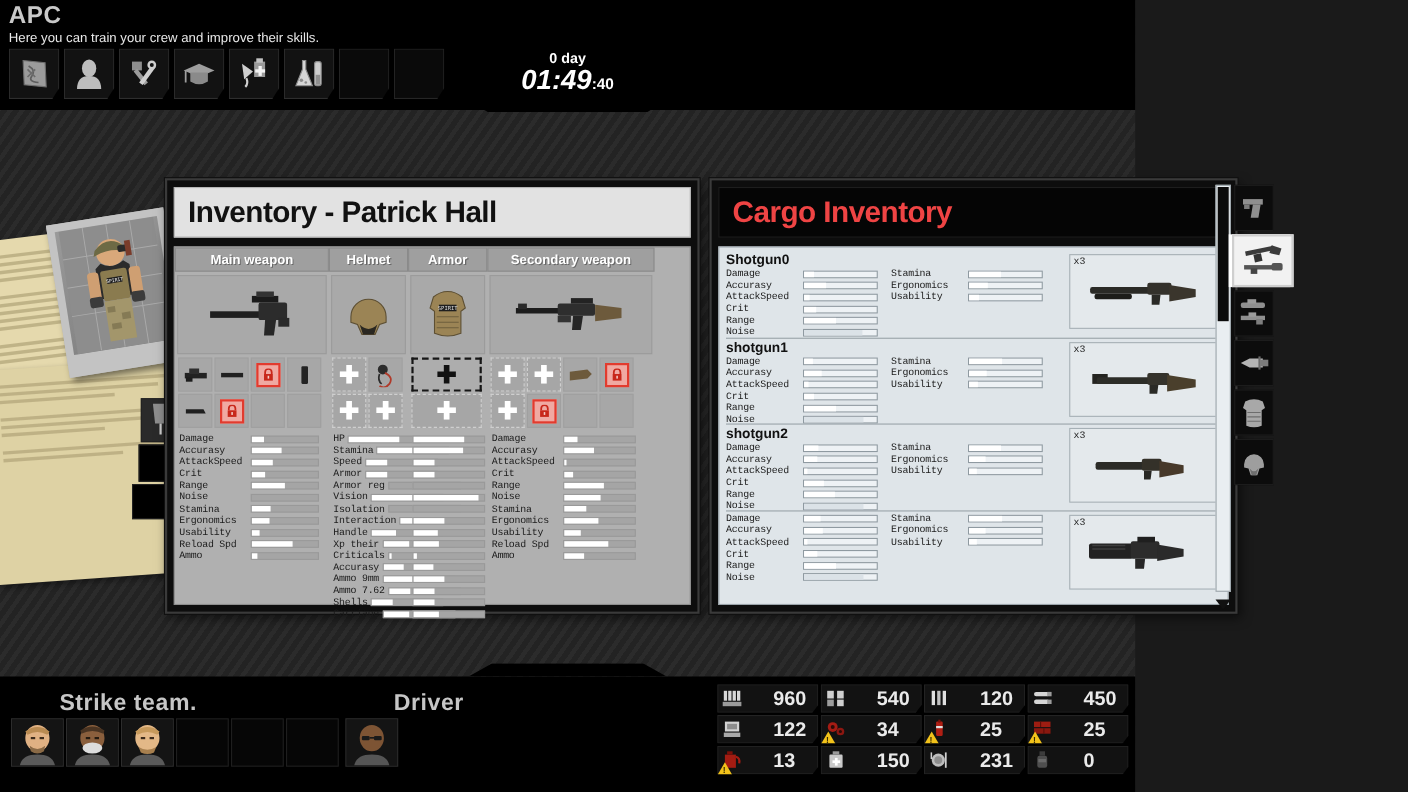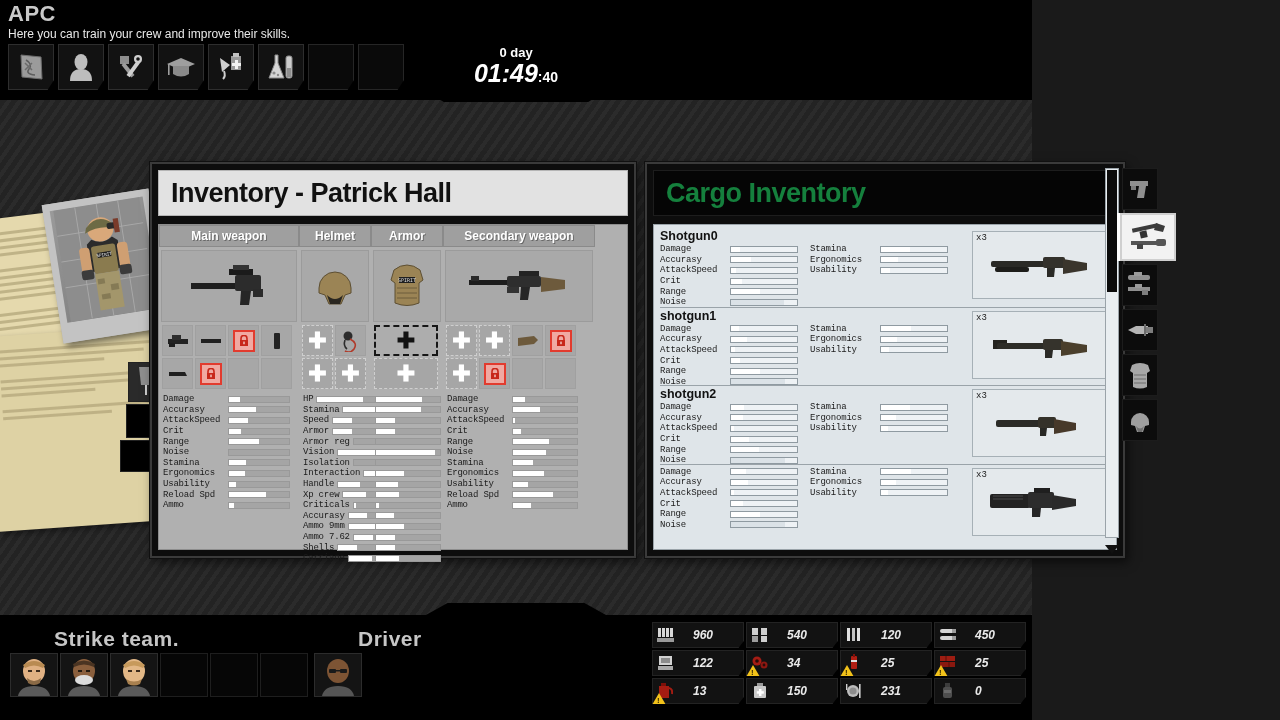--- a/index.html
+++ b/index.html
@@ -113,21 +113,21 @@
     margin:6px; height:46px; display:flex; align-items:center;
     padding-left:12px;
   }
   .panel-title.light { background:#e2e2e2; border:1px solid #b5b5b5; }
   .panel-title.dark  { background:#050505; border:1px solid #1d1d1d; }
   .panel-title-text {
     font-size:27px; font-weight:bold; letter-spacing:-0.5px;
     font-family:"Liberation Sans", sans-serif;
   }
   .panel-title.light .panel-title-text { color:#111; }
-  .panel-title.dark  .panel-title-text { color:#15803d; }
+  .panel-title.dark  .panel-title-text { color:#ef4444; }
 
   
   #inv-panel { left:150px; top:162px; width:486px; height:396px; }
   .inv-body {
     position:absolute; left:6px; right:6px; top:60px; bottom:6px;
     background:#b0b0b0; border:1px solid #8d8d8d;
     display:flex;
   }
   .inv-col { position:relative; }
   .col-head {
@@ -267,21 +267,21 @@
   .res-cell {
     display:flex; align-items:center; background:#121212;
     border:1px solid #232323; position:relative;
     clip-path: polygon(0 0, 100% 0, 100% 72%, 94% 100%, 0 100%);
   }
   .res-ico {
     width:26px; height:24px; display:flex; align-items:center; justify-content:center;
     flex:0 0 26px; position:relative;
   }
   .res-val {
-    font-size:12px; font-weight:bold; color:#eaeaea; margin-left:14px;font-style:italic;
+    font-size:18px; font-weight:bold; color:#eaeaea; margin-left:24px;
   }
   .warn {
     position:absolute; left:-1px; bottom:-2px;
     width:0;height:0;border-left:7px solid transparent;border-right:7px solid transparent;
     border-bottom:12px solid #f2c21a;
   }
   .warn::after{
     content:"!"; position:absolute; left:-2px; top:3px; font-size:8px;
     color:#3a2c00; font-weight:bold;
   }
@@ -645,21 +645,21 @@
                 <div class="sbar-fill" style="width: 44%;"></div>
               </div>
             </div>
             <div class="srow">
               <span class="slabel" style="width: 66px;">Handle</span>
               <div class="sbar-wrap" style="width: 66px;">
                 <div class="sbar-fill" style="width: 34%;"></div>
               </div>
             </div>
             <div class="srow">
-              <span class="slabel" style="width: 66px;">Xp crew</span>
+              <span class="slabel" style="width: 66px;">Xp their</span>
               <div class="sbar-wrap" style="width: 66px;">
                 <div class="sbar-fill" style="width: 36%;"></div>
               </div>
             </div>
             <div class="srow">
               <span class="slabel" style="width: 66px;">Criticals</span>
               <div class="sbar-wrap" style="width: 66px;">
                 <div class="sbar-fill" style="width: 4%;"></div>
               </div>
             </div>

